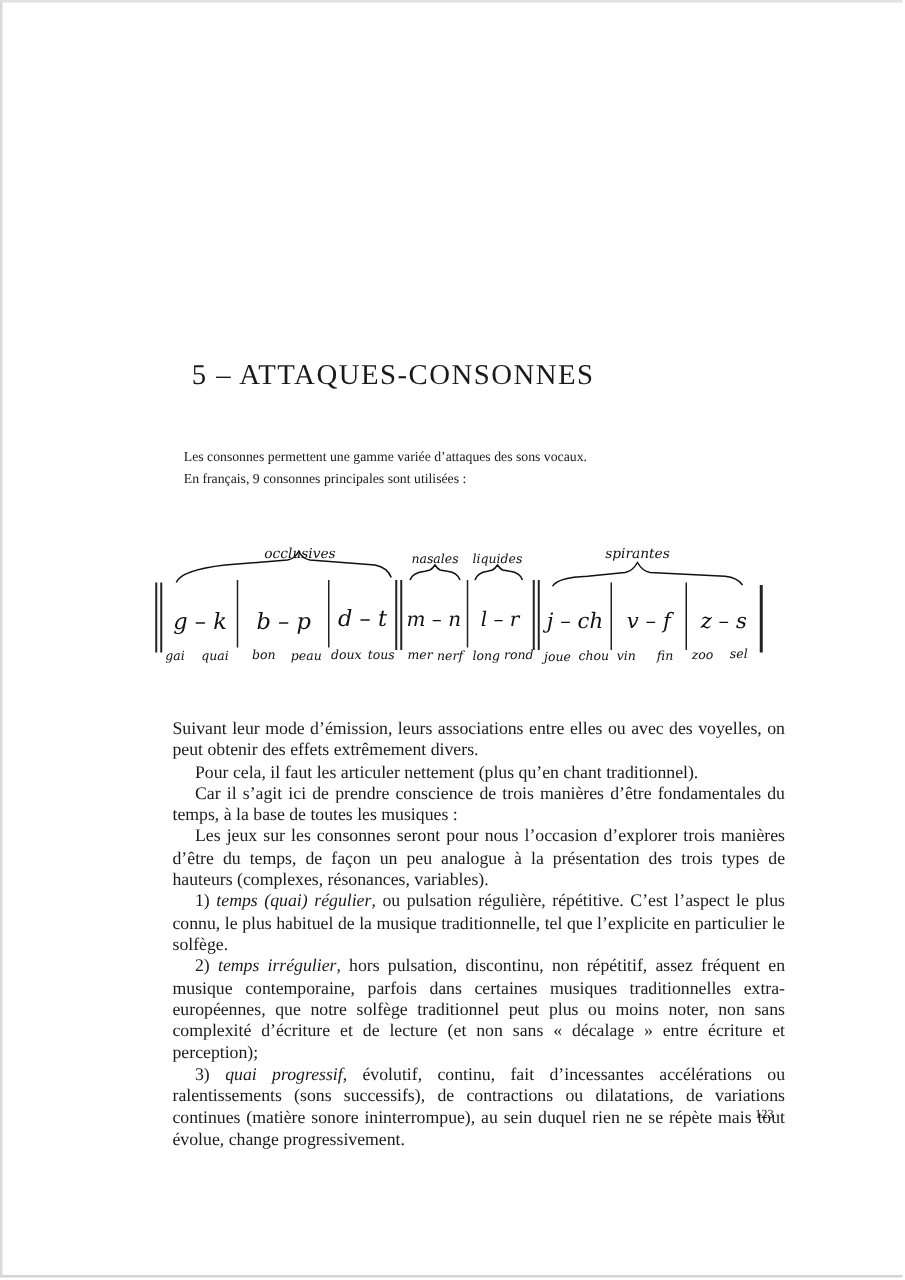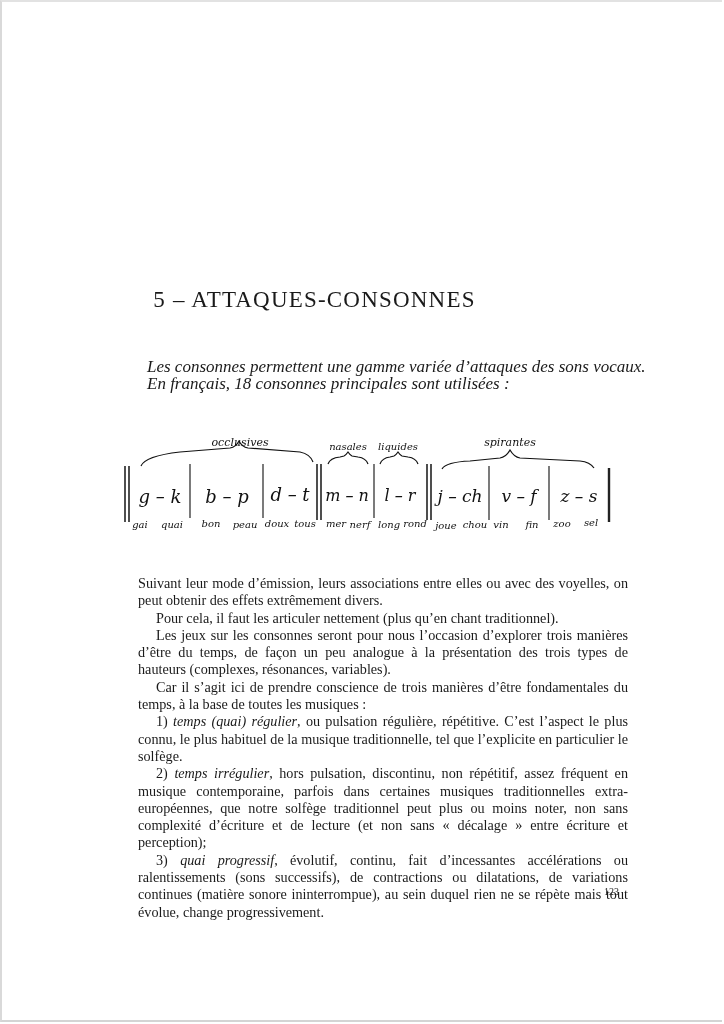--- a/index.html
+++ b/index.html
@@ -3,40 +3,40 @@
 <meta charset="utf-8">
 <style>
   html, body { margin:0; padding:0; background:#ffffff; }
   body { width:724px; height:1024px; position:relative; overflow:hidden;
          font-family:"Liberation Serif", "DejaVu Serif", serif; color:#1a1a1a; }
   .frame { position:absolute; left:0; top:0; width:722px; height:1022px;
            border-left:2px solid #d9d9d9; border-top:2px solid #e2e2e2;
            border-bottom:2px solid #d4d4d4; box-sizing:border-box; }
   .title { position:absolute; left:0; width:629px; top:272px; text-align:center;
            font-size:23px; letter-spacing:1.2px; font-weight:normal; }
-  .intro { position:absolute; left:147px; top:358px; width:470px; font-size:17px; line-height:17px;font-style:italic; }
+  .intro { position:absolute; left:147px; top:358px; width:470px; font-size:11px; line-height:17px; }
   .intro p { margin:0; white-space:nowrap; }
   .diagram { position:absolute; left:100px; top:428px; width:530px; height:120px; }
   .hand { font-family:"DejaVu Serif", serif; font-style:italic; fill:#111; }
   .body { position:absolute; left:126px; top:575px; width:490px; font-size:14.2px; line-height:17.3px; text-align:justify;margin-left:12px; }
   .body p { margin:0; }
   .body .ind { text-indent:18px; }
   .body em { font-style:italic; }
   .pagenum { position:absolute; left:604px; top:886px; font-size:10px; }
 </style>
 </head>
 <body>
 
 <div class="frame"></div>
 
 <h1 class="title">5 – ATTAQUES-CONSONNES</h1>
 
 <div class="intro">
   <p>Les consonnes permettent une gamme variée d’attaques des sons vocaux.</p>
-  <p>En français, 18 consonnes principales sont utilisées :</p>
+  <p>En français, 9 consonnes principales sont utilisées :</p>
 </div>
 
 <svg class="diagram" viewBox="0 0 530 120" width="530" height="120">
 
   <text class="hand" x="140" y="18" font-size="11" text-anchor="middle">occlusives</text>
   <text class="hand" x="248" y="22" font-size="10" text-anchor="middle">nasales</text>
   <text class="hand" x="298" y="22" font-size="10" text-anchor="middle">liquides</text>
   <text class="hand" x="410" y="18" font-size="11" text-anchor="middle">spirantes</text>
 
   <path d="M41 38 Q45 28 80 24 L130 20 Q136 19 139 13 Q142 19 148 20 L200 24 Q210 26 213 34" fill="none" stroke="#111" stroke-width="1.2"></path>
@@ -89,20 +89,20 @@
   <text class="hand" x="375" y="100" font-size="10" text-anchor="middle">chou</text>
   <text class="hand" x="401" y="100" font-size="10" text-anchor="middle">vin</text>
   <text class="hand" x="432" y="100" font-size="10" text-anchor="middle">fin</text>
   <text class="hand" x="462" y="99" font-size="10" text-anchor="middle">zoo</text>
   <text class="hand" x="491" y="98" font-size="10" text-anchor="middle">sel</text>
 </svg>
 
 <div class="body">
   <p>Suivant leur mode d’émission, leurs associations entre elles ou avec des voyelles, on peut obtenir des effets extrêmement divers.</p>
   <p class="ind">Pour cela, il faut les articuler nettement (plus qu’en chant traditionnel).</p>
+  <p class="ind">Car il s’agit ici de prendre conscience de trois manières d’être fondamentales du temps, à la base de toutes les musiques :</p>
   <p class="ind">Les jeux sur les consonnes seront pour nous l’occasion d’explorer trois manières d’être du temps, de façon un peu analogue à la présentation des trois types de hauteurs (complexes, résonances, variables).</p>
-  <p class="ind">Car il s’agit ici de prendre conscience de trois manières d’être fondamentales du temps, à la base de toutes les musiques :</p>
   <p class="ind"><span>1)</span> <em>temps (quai) régulier</em><span>, ou pulsation régulière, répétitive. C’est l’aspect le plus connu, le plus habituel de la musique traditionnelle, tel que l’explicite en particulier le solfège.</span></p>
   <p class="ind"><span>2)</span> <em>temps irrégulier</em><span>, hors pulsation, discontinu, non répétitif, assez fréquent en musique contemporaine, parfois dans certaines musiques traditionnelles extra-européennes, que notre solfège traditionnel peut plus ou moins noter, non sans complexité d’écriture et de lecture (et non sans « décalage » entre écriture et perception);</span></p>
   <p class="ind"><span>3)</span> <em>quai progressif</em><span>, évolutif, continu, fait d’incessantes accélérations ou ralentissements (sons successifs), de contractions ou dilatations, de variations continues (matière sonore ininterrompue), au sein duquel rien ne se répète mais tout évolue, change progressivement.</span></p>
 </div>
 
 <div class="pagenum">123</div>
 
 </body></html>

